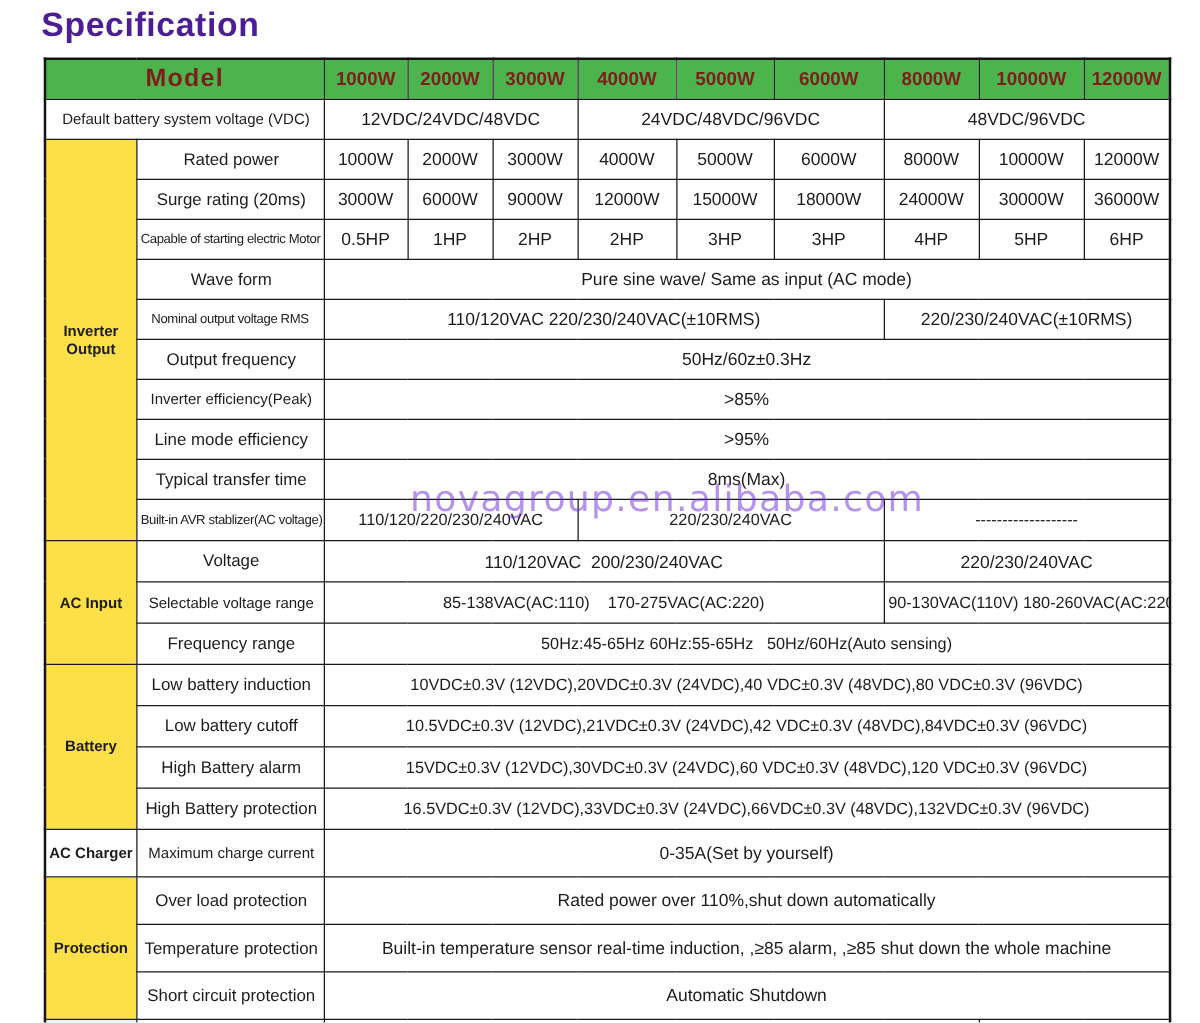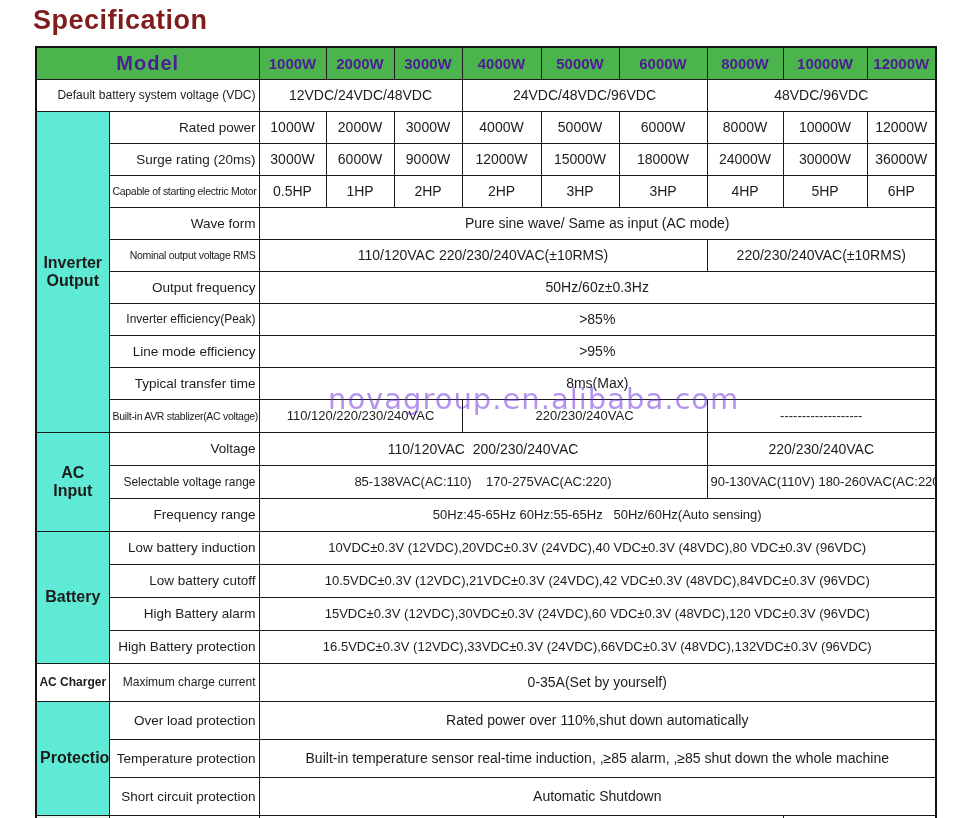--- a/index.html
+++ b/index.html
@@ -2,50 +2,50 @@
 <html><head>
 <meta charset="utf-8">
 <style>
   html,body{margin:0;padding:0;}
   body{
     width:960px;height:818px;background:#ffffff;position:relative;overflow:hidden;
     font-family:"Liberation Sans",sans-serif;color:#1c1c1c;
   }
   #page-title{
     position:absolute;left:33px;top:0px;height:40px;line-height:40px;
-    font-size:27px;font-weight:bold;color:#7f1d1d;letter-spacing:.5px;
+    font-size:27px;font-weight:bold;color:#4c1d95;letter-spacing:.5px;
   }
   #spec-table{
     position:absolute;left:35px;top:46px;width:899px;
     border-collapse:collapse;table-layout:fixed;
     border:2px solid #141414;
   }
   td,th{
     border:1px solid #1a1a1a;padding:0 3px;overflow:hidden;vertical-align:middle;
   }
   tr.rh{height:32px}
   tr.rm{height:33px}
   tr.rl{height:38px}
   tr.rx{height:6px}
   th.hdr{
-    background:#4cb44c;color:#4c1d95;font-weight:bold;font-size:15px;text-align:center;
+    background:#4cb44c;color:#7f1d1d;font-weight:bold;font-size:15px;text-align:center;
     white-space:nowrap;
   }
   th.model{font-size:20px;letter-spacing:1px;}
   td.lbl{
-    font-size:13.5px;text-align:right;padding-left:5px;background:#ffffff;white-space:nowrap;
+    font-size:13.5px;text-align:center;padding-left:5px;background:#ffffff;white-space:nowrap;
   }
   td.lbl.md{font-size:12px;}
   td.lbl.sm{font-size:10.5px;letter-spacing:-.3px;padding-left:3px;}
   td.v{
     font-size:14px;text-align:center;white-space:pre;background:#ffffff;margin-left:28px;
   }
   td.v.sm{font-size:13px;}
   td.sec{
-    background:#5eead4;font-weight:bold;font-size:16px;text-align:center;
+    background:#fde047;font-weight:bold;font-size:12px;text-align:center;
   }
   td.sec.white{background:#ffffff;}
   td.sec.tight{font-size:12px;white-space:nowrap;padding:0 1px;}
   td.cut{background:#ffffff;border-bottom:none;}
   td.cut.green{background:#e9f3ea;}
   #watermark{
     position:absolute;left:328px;top:382px;
     font-family:"DejaVu Sans",sans-serif;font-size:29px;color:#6d28d9;opacity:.5;
     letter-spacing:1px;white-space:nowrap;pointer-events:none;z-index:5;
   }

